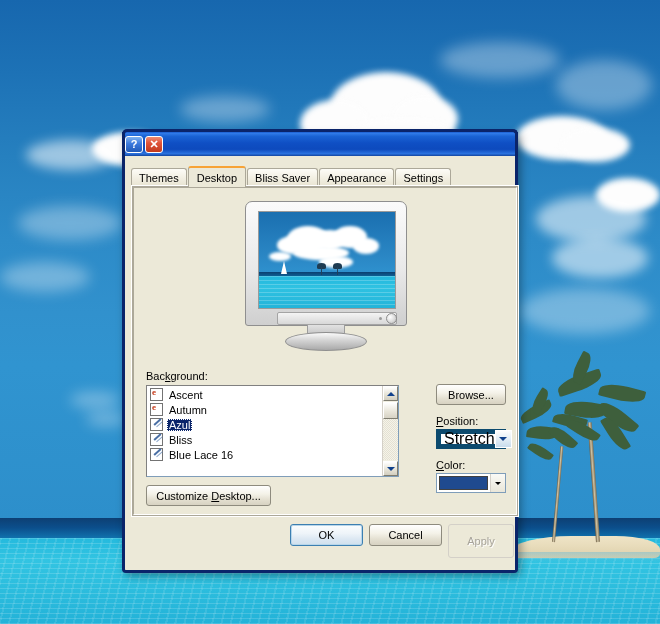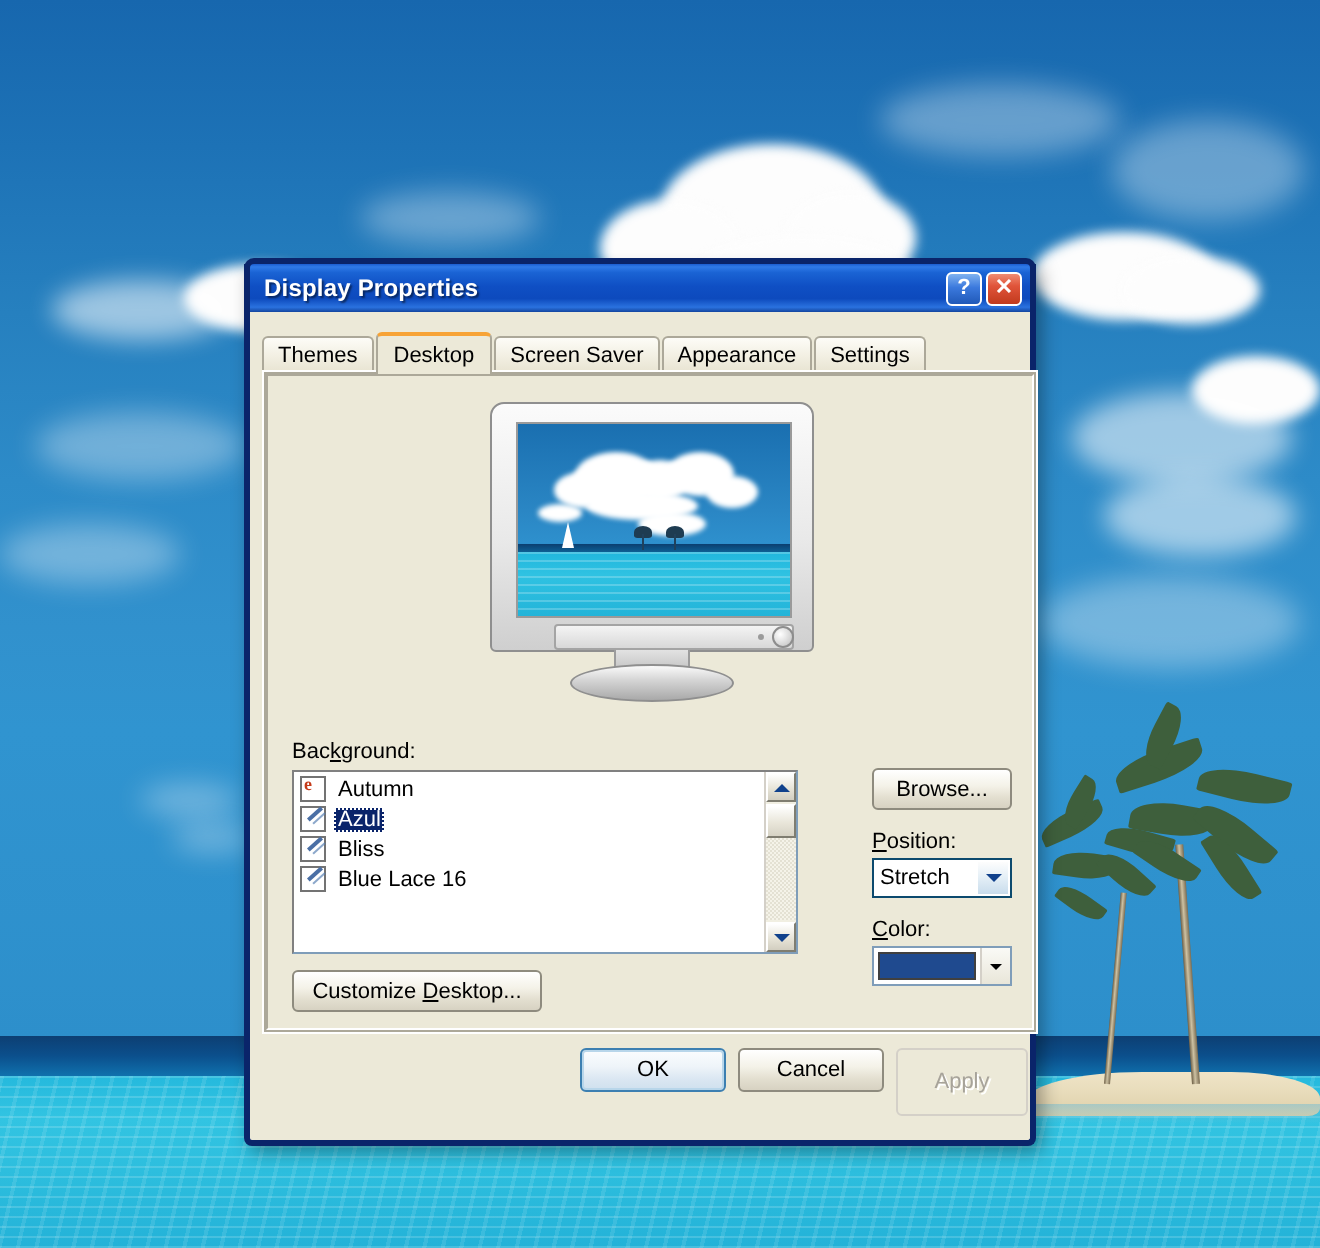--- a/index.html
+++ b/index.html
@@ -398,23 +398,23 @@
     border: 1px solid #3c7fb1;
     box-shadow: inset 0 0 0 1px #b8d6ea;
     background: linear-gradient(to bottom, #fbfdfe 0%, #eef4f9 42%, #dbe7f2 72%, #cfe0ee 100%);
   }
 
   
   .combo {
     position: absolute;
     height: 20px;
     background: #ffffff;
-    border: 1px solid #0c4a6e;
+    border: 5px solid #0c4a6e;
     display: flex; align-items: center;
-    font-size: 11px; color: #000;
+    font-size: 16px; color: #000;
     padding-left: 3px;
     cursor: pointer;
   }
   .combo .cb-text { flex: 1; }
   .combo .cb-btn {
     width: 17px; height: 18px;
     background: linear-gradient(to bottom, #fdfdfd, #e6f0f7 45%, #c8dcec);
     border: 1px solid #ffffff;
     display: flex; align-items: center; justify-content: center;
     flex: 0 0 17px;
@@ -503,29 +503,28 @@
     <div class="frond" style="left:598px;top:380px;width:46px;height:15px;transform:rotate(14deg);"></div>
     <div class="frond" style="left:596px;top:394px;width:44px;height:15px;transform:rotate(40deg);"></div>
     <div class="frond" style="left:580px;top:372px;width:32px;height:13px;transform:rotate(-62deg);"></div>
     <div class="frond" style="left:566px;top:414px;width:34px;height:12px;transform:rotate(34deg);"></div>
     <div class="frond" style="left:600px;top:408px;width:38px;height:13px;transform:rotate(58deg);"></div>
   </div>
 
   <div id="dialog">
 
     <div id="titlebar-wrap">
-      <span id="title-text">Display Properties</span>
       <span class="caption-btn help">?</span>
       <span class="caption-btn close">✕</span>
     </div>
 
     <div id="tabs">
       <div class="tab">Themes</div>
       <div class="tab active">Desktop</div>
-      <div class="tab">Screen Saver</div>
+      <div class="tab">Bliss Saver</div>
       <div class="tab">Appearance</div>
       <div class="tab">Settings</div>
     </div>
 
     <div id="panel">
       <div id="panel-inner">
 
         <div id="monitor">
           <div class="mon-body">
             <div class="mon-screen">
@@ -558,20 +557,24 @@
         </div>
 
         <div class="field-label" style="left:12px;top:182px;">
           Bac<span class="u">k</span>ground:
         </div>
 
         <div id="bg-listbox">
           <div id="bg-list">
             <div class="bg-item">
               <span class="ic page html"></span>
+              <span class="bg-label">Ascent</span>
+            </div>
+            <div class="bg-item">
+              <span class="ic page html"></span>
               <span class="bg-label">Autumn</span>
             </div>
             <div class="bg-item selected">
               <span class="ic page bmp"></span>
               <span class="bg-label">Azul</span>
             </div>
             <div class="bg-item">
               <span class="ic page bmp"></span>
               <span class="bg-label">Bliss</span>
             </div>

